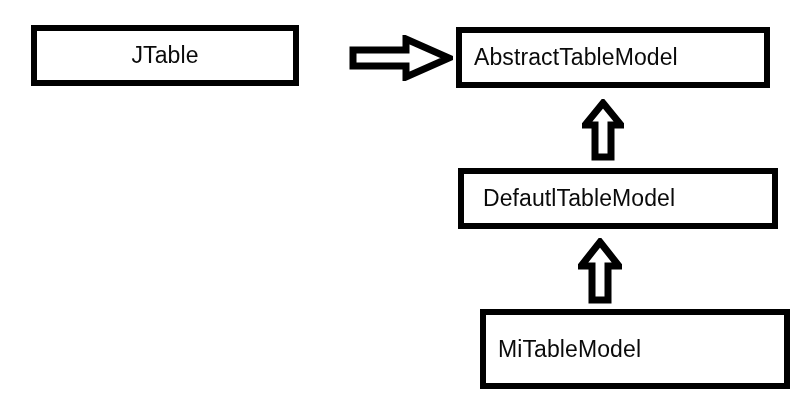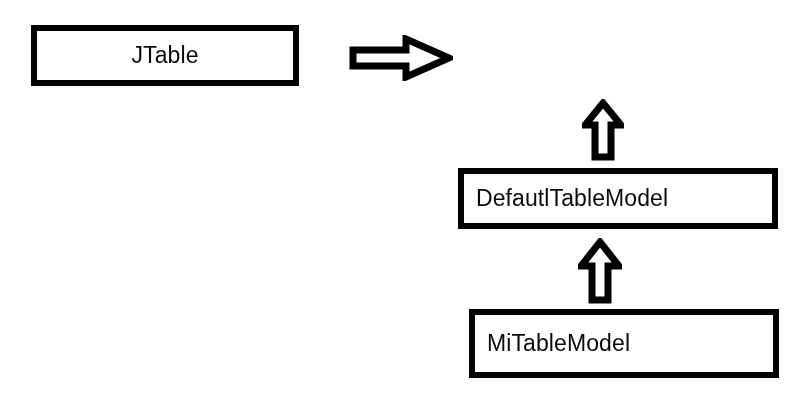--- a/index.html
+++ b/index.html
@@ -54,28 +54,29 @@
     width: 314px;
     height: 61px;
   }
 
   
   #box-default {
     left: 458px;
     top: 168px;
     width: 320px;
     height: 61px;
+    padding-left: 7px;
   }
 
   
   #box-mi {
-    left: 469px;
+    left: 480px;
     top: 309px;
     width: 310px;
-    height: 69px;
+    height: 80px;
   }
 
   
   .arrow {
     position: absolute;
   }
   .arrow svg {
     display: block;
     width: 100%;
     height: 100%;
@@ -114,20 +115,23 @@
   <div class="class-box box-center" id="box-jtable">
     <span class="label">JTable</span>
   </div>
 
   <div class="arrow" id="arrow-right-jtable">
     <svg viewBox="0 0 104 46" preserveAspectRatio="none">
       <polygon points="4,15 57,15 57,4 100,23 57,42 57,31 4,31"></polygon>
     </svg>
   </div>
 
+  <div class="class-box box-left" id="box-abstract">
+    <span class="label">AbstractTableModel</span>
+  </div>
 
   <div class="arrow" id="arrow-up-default">
     <svg viewBox="0 0 42 62" preserveAspectRatio="none">
       <polygon points="21,4 39,26 29,26 29,58 13,58 13,26 3,26"></polygon>
     </svg>
   </div>
 
   <div class="class-box box-left" id="box-default">
     <span class="label">DefautlTableModel</span>
   </div>

